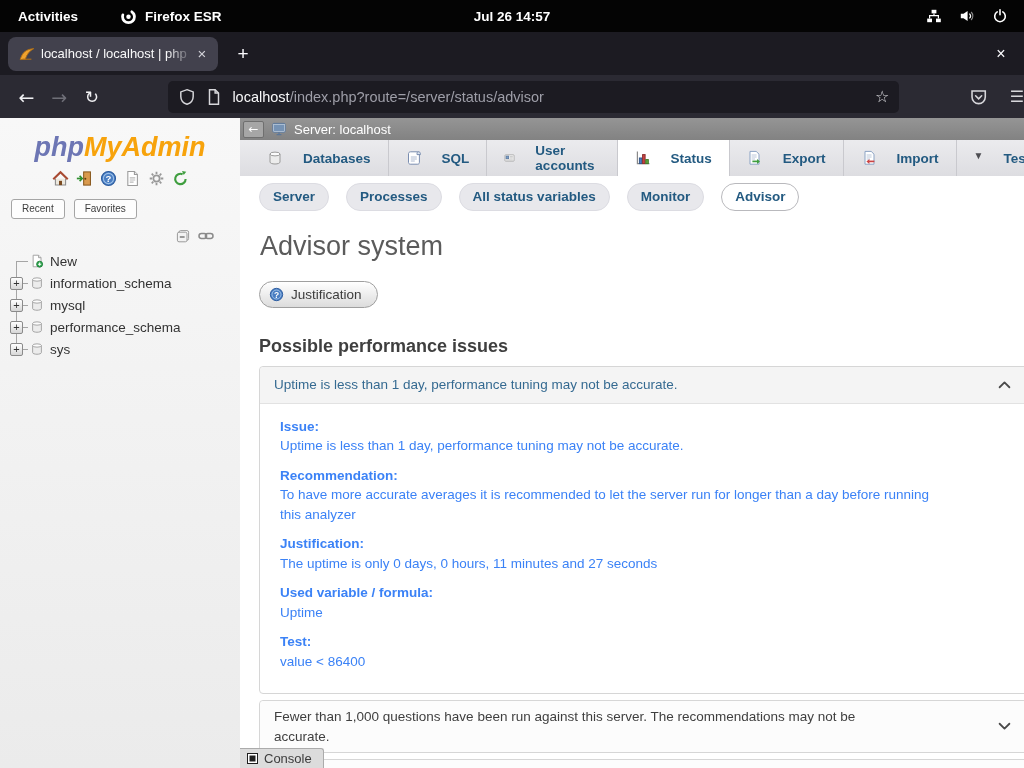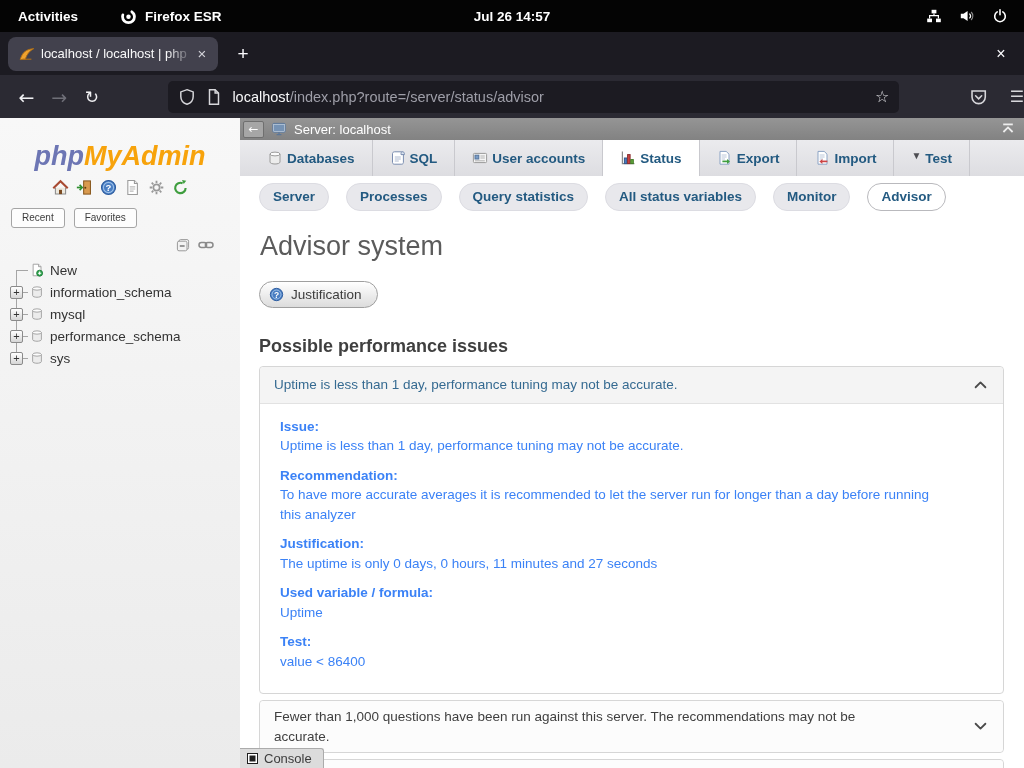--- a/index.html
+++ b/index.html
@@ -46,21 +46,21 @@
   .urltext .path{color:#9e9ea8;}
   .ubstar{color:#d7d7db;font-size:16px;margin-left:8px;font-family:"DejaVu Sans",sans-serif;}
   .pocket{margin-left:70px;width:20px;height:20px;}
   .menu{color:#d7d7db;font-size:16px;margin-left:21px;font-family:"DejaVu Sans",sans-serif;}
 
   
   .content{display:flex;height:650px;background:#fff;}
 
   
   .sidebar{width:240px;flex:none;background:linear-gradient(180deg,#f8f8f8,#ebebeb);padding-top:6px;}
-  .pma-logo{text-align:center;font-style:italic;font-weight:bold;font-size:27px;line-height:32px;margin-top:16px;}
+  .pma-logo{text-align:center;font-style:italic;font-weight:bold;font-size:27px;line-height:32px;margin-top:7px;}
   .pma-logo .lp{color:#6d76b4;}
   .pma-logo .lm{color:#f7a30c;}
   .side-icons{display:flex;justify-content:center;gap:7px;margin-top:7px;}
   .side-icons .si{width:17px;height:17px;display:inline-flex;}
   .quick{display:flex;gap:9px;margin:12px 0 0 11px;}
   .qbtn{background:#fdfdfd;border:1px solid #a5a5a5;border-radius:3px;padding:3px 10px 4px;
     font-size:10px;color:#3c3c3c;}
   .util-row{display:flex;justify-content:flex-end;gap:7px;margin:9px 26px 0 0;}
   .util-row .si{width:16px;height:16px;}
   .tree{margin-top:6px;position:relative;font-size:13.5px;color:#333;}
@@ -75,21 +75,21 @@
   .main{flex:1;position:relative;background:#fff;display:flex;flex-direction:column;}
   .serverbar{height:22px;background:linear-gradient(#959595,#828282);display:flex;align-items:center;
     gap:7px;color:#fff;font-size:13px;padding:0 8px 0 3px;}
   .backbtn{width:21px;height:17px;background:#a6a6a6;border:1px solid #6f6f6f;border-radius:2px;
     color:#fff;font-size:12px;display:flex;align-items:center;justify-content:center;
     font-family:"DejaVu Sans",sans-serif;}
   .sb-icon{width:16px;height:16px;}
   .sb-collapse{margin-left:auto;width:16px;height:16px;}
 
   .tabsrow{height:36px;background:linear-gradient(#ebebee,#dddde1);display:flex;padding-left:10px;}
-  .tab-item{display:flex;align-items:center;gap:4px;padding:16px 17px;font-size:13.5px;font-weight:bold;
+  .tab-item{display:flex;align-items:center;gap:20px;padding:16px 17px;font-size:13.5px;font-weight:bold;
     color:#235a81;border-right:1px solid #c9c9ce;}
   .tab-item.active{background:#fff;}
   .tab-item .ticon{width:16px;height:16px;display:inline-flex;}
   .tab-item .caret{font-size:10px;color:#4d4d52;width:auto;}
 
   .page{padding:7px 20px 8px 19px;height:592px;overflow:hidden;position:relative;}
   .subtabs{display:flex;gap:17px;}
   .pill{height:28px;line-height:26px;padding:0 13px;border-radius:14px;background:#e8e8ec;
     border:1px solid #dcdce2;font-size:13.5px;font-weight:bold;color:#235a81;}
   .pill.active{background:#fff;border-color:#b9b9bd;}
@@ -420,21 +420,20 @@
           <div class="tab-item">
     <span class="ticon caret">▼</span>
     <span class="tlabel">Test</span>
   </div>
         </div>
 
       <div class="page">
         <div class="subtabs">
             <div class="pill">Server</div>
             <div class="pill">Processes</div>
-            <div class="pill">Query statistics</div>
             <div class="pill">All status variables</div>
             <div class="pill">Monitor</div>
             <div class="pill active">Advisor</div>
           </div>
         <h2 class="page-title">Advisor system</h2>
         <div><button class="instructions">
           <span class="si">
                 <svg viewBox="0 0 16 16">
                   <circle cx="8" cy="8" r="6.6" fill="#4a7ec2" stroke="#2a5a9e"></circle>
                   <circle cx="8" cy="8" r="4.8" fill="none" stroke="#9cc0e8"></circle>

